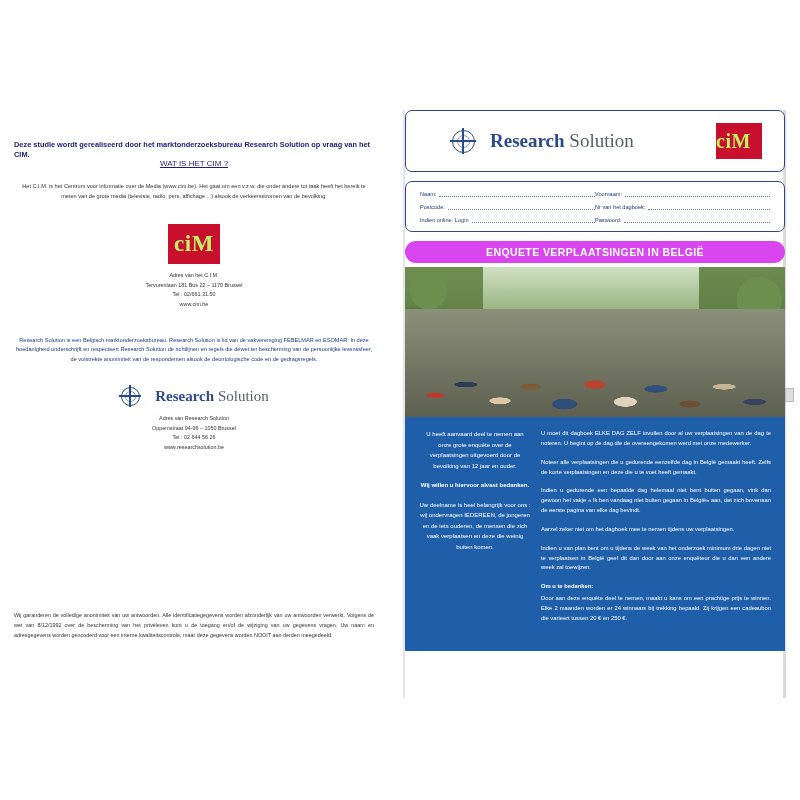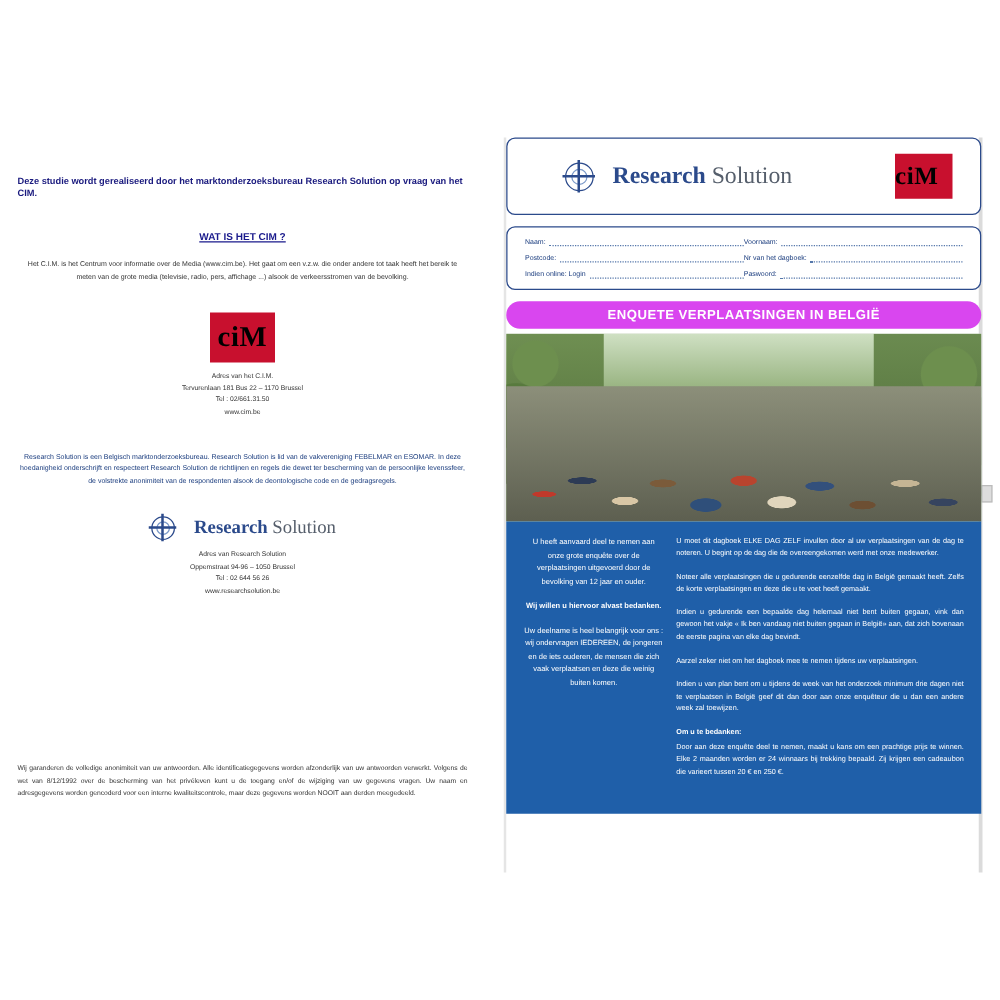--- a/index.html
+++ b/index.html
@@ -24,26 +24,25 @@
     position: absolute;
     left: 14px;
     top: 140px;
     width: 360px;
   }
   .left-headline {
     font-size: 7.4px;
     font-weight: bold;
     color: #1a1a7e;
     line-height: 1.3;
-    margin-bottom: 26px;
   }
   .sec-title {
     text-align: center;
     font-size: 8px;
-    font-weight: bold;
+    font-weight: normal;
     color: #1a1a8c;
     text-decoration: underline;
     margin-bottom: 14px;
   }
   .sec-body {
     text-align: center;
     font-size: 5.6px;
     color: #333333;
     line-height: 1.75;
   }
@@ -52,21 +51,21 @@
   }
 
   
   .cim-logo-wrap {
     text-align: center;
     margin-top: 22px;
   }
   .cim-box {
     display: inline-block;
     background: #c8102e;
-    color: #000000;
+    color: #bef264;
     font-family: "Liberation Serif", serif;
     font-weight: bold;
     letter-spacing: 0.5px;
     position: relative;
   }
   .cim-box.left {
     width: 52px;
     height: 40px;
     font-size: 23px;
     line-height: 40px;

